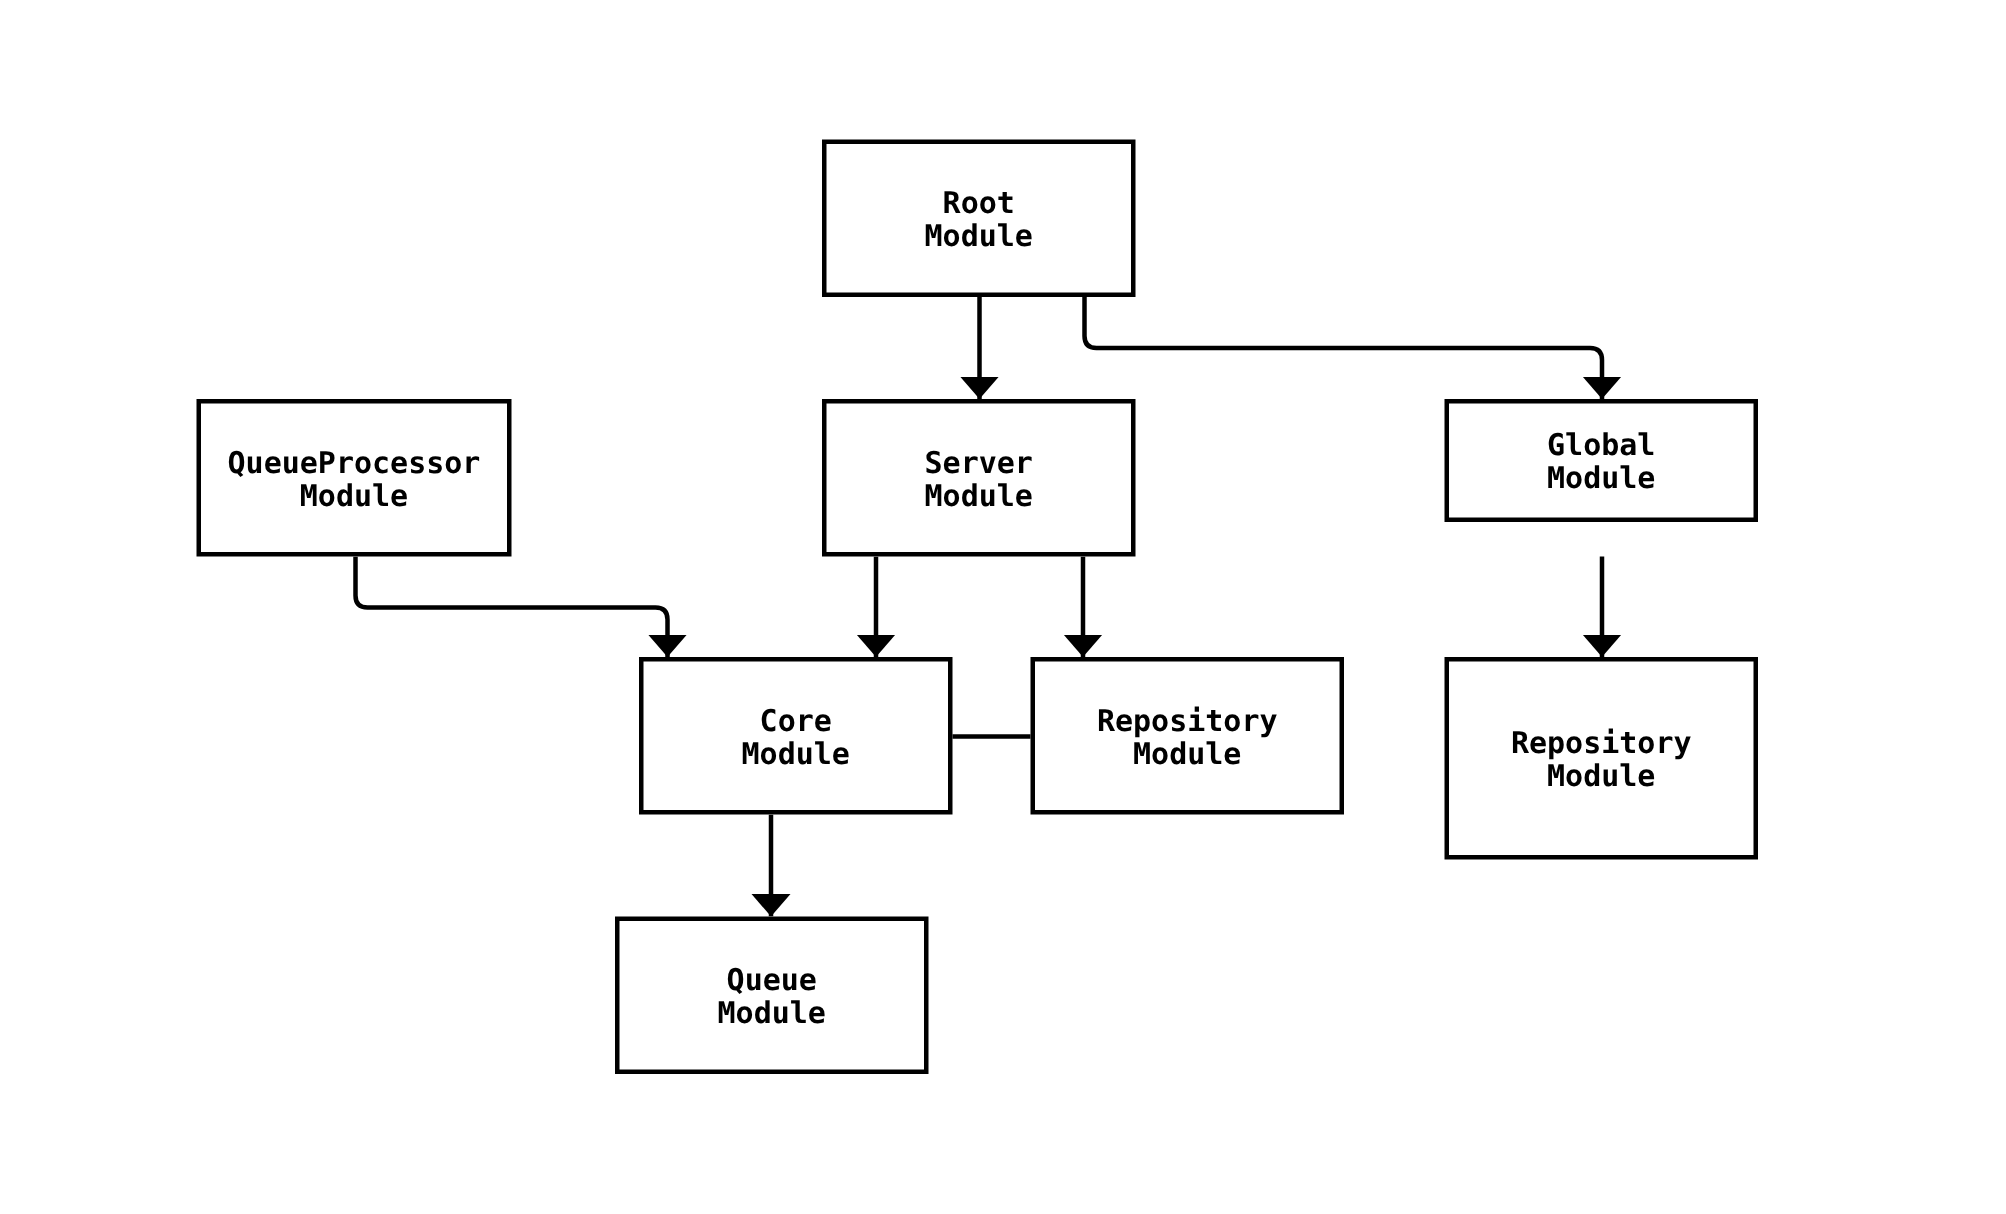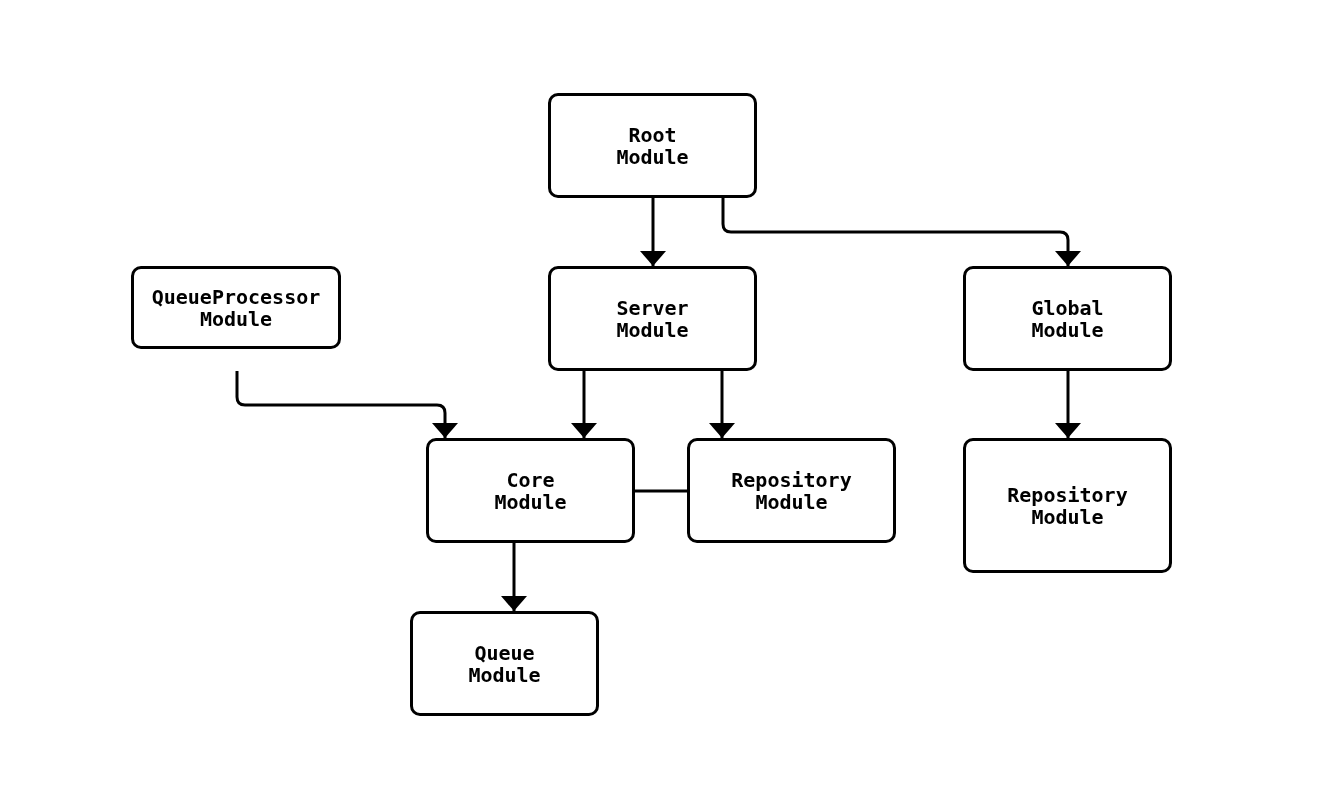--- a/index.html
+++ b/index.html
@@ -24,21 +24,21 @@
   }
   .edge-layer path.edge {
     fill: none;
     stroke: var(--stroke, #000000);
     stroke-width: 3;
   }
   .node {
     position: absolute;
     box-sizing: border-box;
     border: 3px solid var(--stroke, #000000);
-    border-radius: 10px;
+    border-radius: 0;
     background: var(--box-fill, #ffffff);
     display: flex;
     flex-direction: column;
     align-items: center;
     justify-content: center;
     text-align: center;
     font-weight: bold;
     font-size: 20px;
     line-height: 22px;
     color: var(--text, #000000);
@@ -63,41 +63,41 @@
         <path class="edge" d="M688,491 L619,491" marker-end="url(#arrowhead)"></path>
         <path class="edge" d="M1068,371 L1068,438" marker-end="url(#arrowhead)"></path>
         <path class="edge" d="M514,543 L514,611" marker-end="url(#arrowhead)"></path>
       </g>
   </svg>
 
 <div class="node" style="left: 548px; top: 93px; width: 209px; height: 105px;">
       <span>Root</span>
       <span>Module</span>
     </div>
-    <div class="node" style="left: 131px; top: 266px; width: 210px; height: 83px;">
+    <div class="node" style="left: 131px; top: 266px; width: 210px; height: 105px;">
       <span>QueueProcessor</span>
       <span>Module</span>
     </div>
     <div class="node" style="left: 548px; top: 266px; width: 209px; height: 105px;">
       <span>Server</span>
       <span>Module</span>
     </div>
-    <div class="node" style="left: 963px; top: 266px; width: 209px; height: 105px;">
+    <div class="node" style="left: 963px; top: 266px; width: 209px; height: 82px;">
       <span>Global</span>
       <span>Module</span>
     </div>
     <div class="node" style="left: 410px; top: 438px; width: 209px; height: 105px; margin-left: 16px;">
       <span>Core</span>
       <span>Module</span>
     </div>
     <div class="node" style="left: 687px; top: 438px; width: 209px; height: 105px;">
       <span>Repository</span>
       <span>Module</span>
     </div>
     <div class="node" style="left: 963px; top: 438px; width: 209px; height: 135px;">
       <span>Repository</span>
       <span>Module</span>
     </div>
-    <div class="node" style="left: 410px; top: 611px; width: 189px; height: 105px;">
+    <div class="node" style="left: 410px; top: 611px; width: 209px; height: 105px;">
       <span>Queue</span>
       <span>Module</span>
     </div>
   </div>
 
 </body></html>

